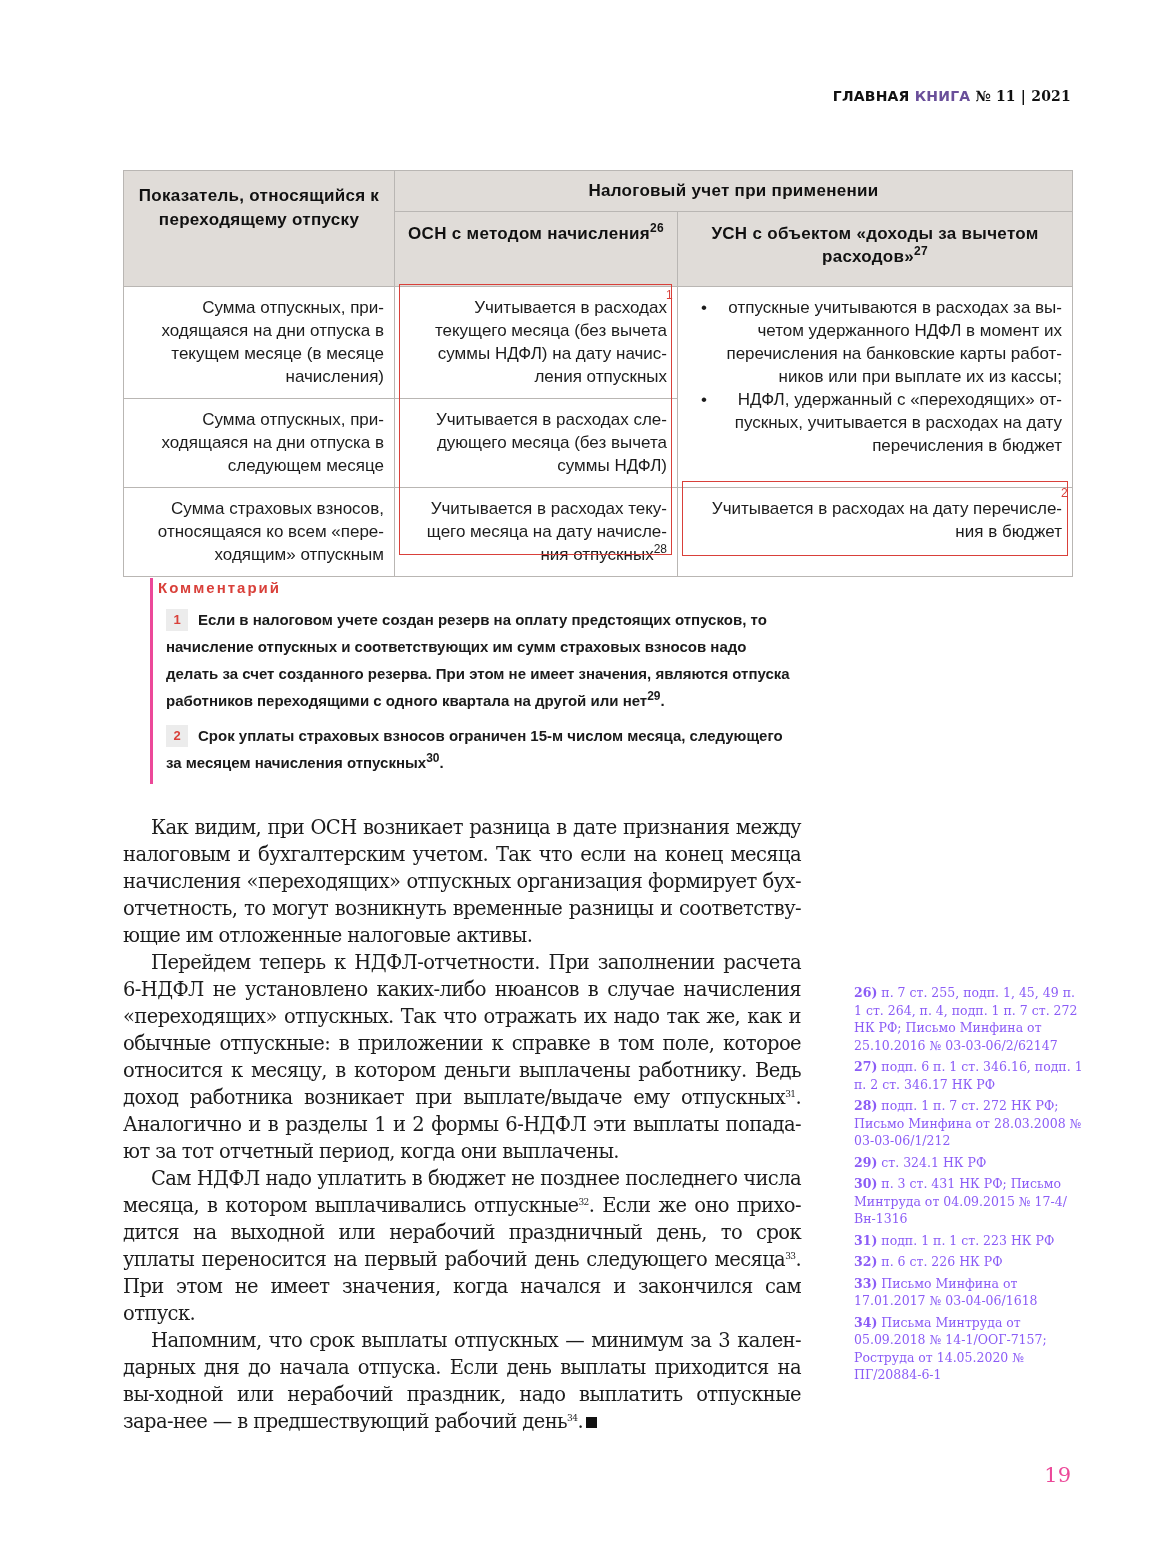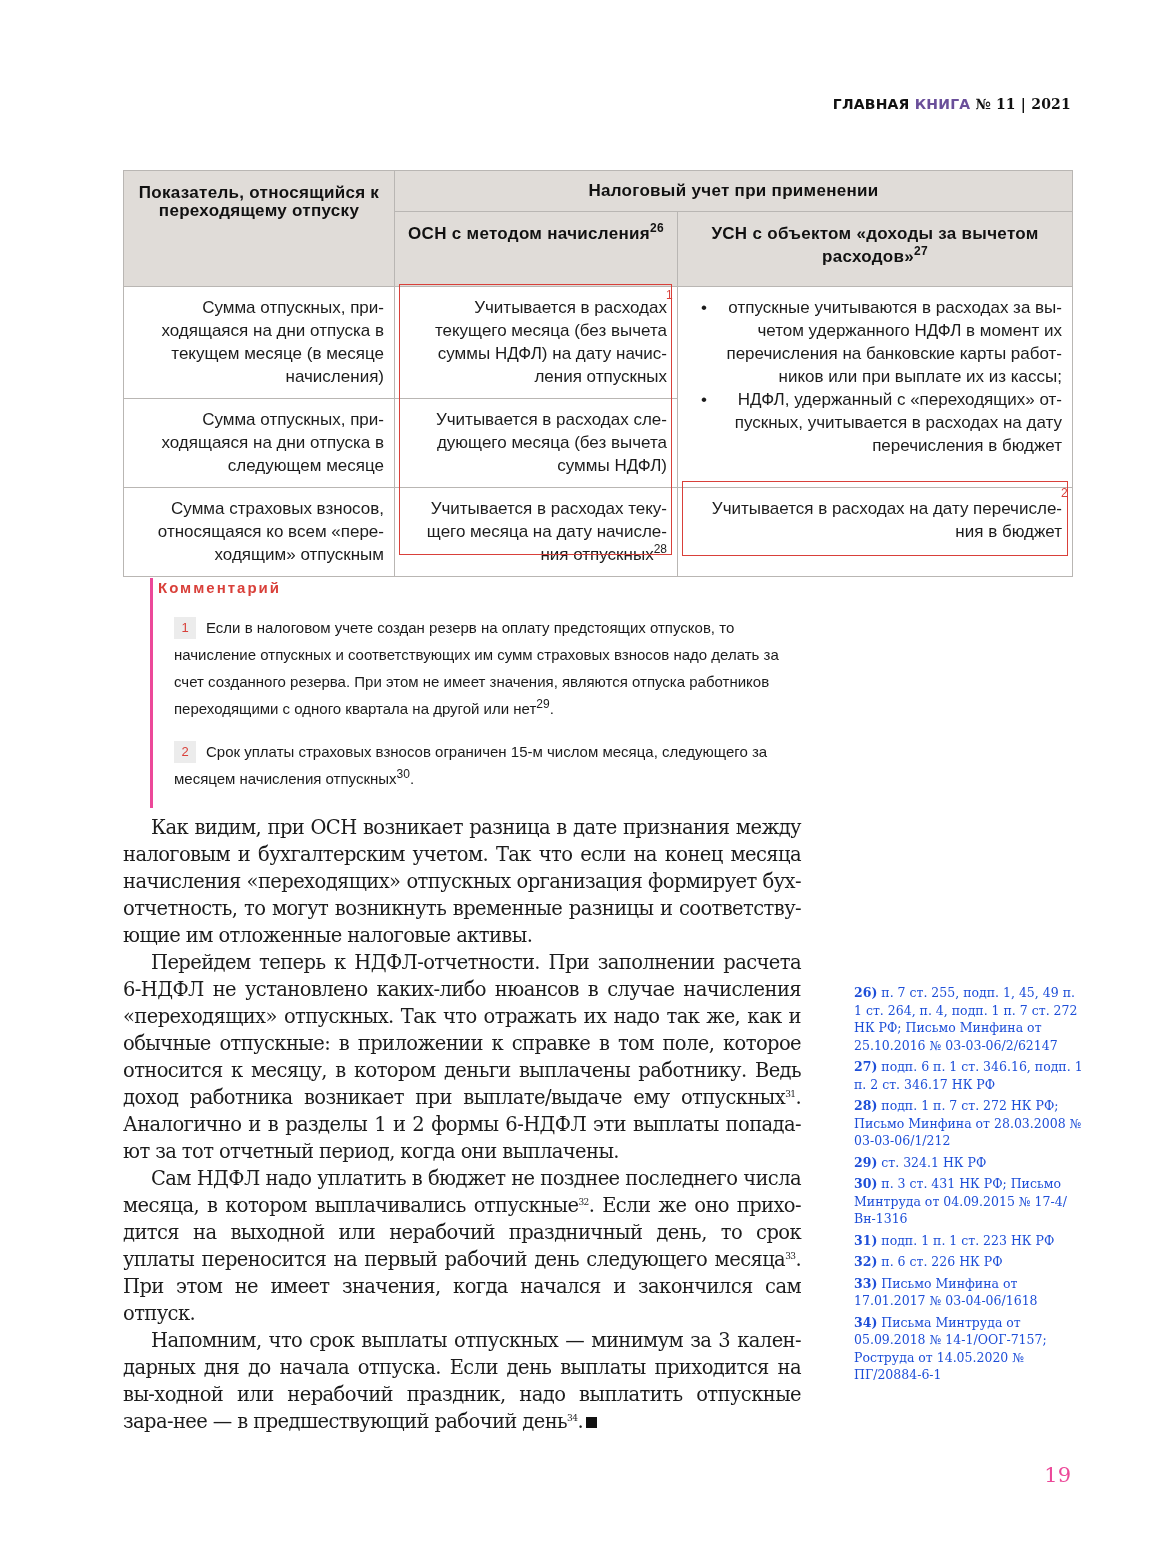--- a/index.html
+++ b/index.html
@@ -2,42 +2,42 @@
 <html><head>
 <meta charset="utf-8">
 <style>
   html, body { margin: 0; padding: 0; }
   body {
     width: 1163px; height: 1559px; background: #ffffff; position: relative;
     overflow: hidden; color: #1a1a1a;
     font-family: "Liberation Sans", sans-serif;
   }
   .masthead {
-    position: absolute; top: 96px; right: 92px;
+    position: absolute; top: 88px; right: 92px;
     font-family: "DejaVu Sans", sans-serif; font-weight: bold; font-size: 14px;
     letter-spacing: 0.2px; color: #111;
   }
   .masthead .brand2 { color: #6a4f9a; }
   .masthead .issue { font-family: "DejaVu Serif", serif; }
 
   table.tax {
     position: absolute; left: 123px; top: 170px; width: 949px;
     border-collapse: collapse; table-layout: fixed;
     font-family: "Liberation Sans", sans-serif;
   }
   table.tax col.c1 { width: 271px; }
   table.tax col.c2 { width: 283px; }
   table.tax col.c3 { width: 395px; }
   table.tax th {
     background: #e0dcd8; border: 1px solid #b9b6b3;
     font-weight: bold; font-size: 17px; color: #111; text-align: center;
     letter-spacing: 0.3px;
     transform-origin: center;
   }
-  table.tax th.h-indicator { vertical-align: top; padding: 13px 10px 0; line-height: 18px; height: 100px; }
+  table.tax th.h-indicator { vertical-align: top; padding: 13px 10px 0; line-height: 24px; height: 100px; }
   table.tax th.h-group { height: 40px; padding: 0 20px; line-height: 40px; }
   table.tax th.h-sub { height: 64px; padding: 10px 12px 0; vertical-align: top; line-height: 23px; }
   table.tax td {
     border: 1px solid #b9b6b3; vertical-align: top;
     font-size: 17px; line-height: 23px; color: #1c1c1c;
     padding: 9px 10px 10px 13px; position: relative; text-align: right;
   }
   sup { font-size: 12px; line-height: 0; vertical-align: super; }
   ul.bullets { margin: 0; padding: 0 0 0 26px; list-style: none; }
   ul.bullets li { position: relative; }
@@ -59,34 +59,34 @@
     border-left: 3px solid #ec4899; padding-left: 5px;
     font-size: 15px; line-height: 27px; color: #1a1a1a;
   }
   .comment .c-title {
     color: #d9403a; font-weight: bold; font-size: 15px; letter-spacing: 2px; line-height: 20px;
   }
   .comment .num-box {
     display: inline-block; background: #ececec; color: #d9403a; width: 22px; height: 22px;
     text-align: center; line-height: 22px; font-size: 13px; margin-right: 10px; vertical-align: 1px;
   }
-  .comment p { margin: 16px; }
+  .comment p { margin: 8px; font-weight: bold; }
 
   .article {
     position: absolute; left: 123px; top: 814px; width: 678px;
     font-family: "DejaVu Serif", serif; font-size: 19.5px; line-height: 27px;
     color: #1c1c1c; text-align: justify; letter-spacing: -0.6px;
   }
   .article p { margin: 0 0 0 0; text-indent: 28px; }
   .article sup { font-size: 9px; }
   .endmark { display: inline-block; width: 11px; height: 11px; background: #111; margin-left: 3px; }
 
   .footnotes {
     position: absolute; left: 854px; top: 984px; width: 230px;
-    font-family: "DejaVu Serif", serif; font-size: 12.5px; line-height: 17.5px; color: #1d4ed8;
+    font-family: "DejaVu Serif", serif; font-size: 12.5px; line-height: 17.5px; color: #8b5cf6;
   }
   .footnotes .fn { margin-bottom: 4px; }
   .footnotes .fn-num { font-weight: bold; }
 
   .page-number {
     position: absolute; right: 92px; top: 1463px;
     font-family: "DejaVu Serif", serif; font-size: 21px; color: #ec4899;
   }
 </style>
 </head>

